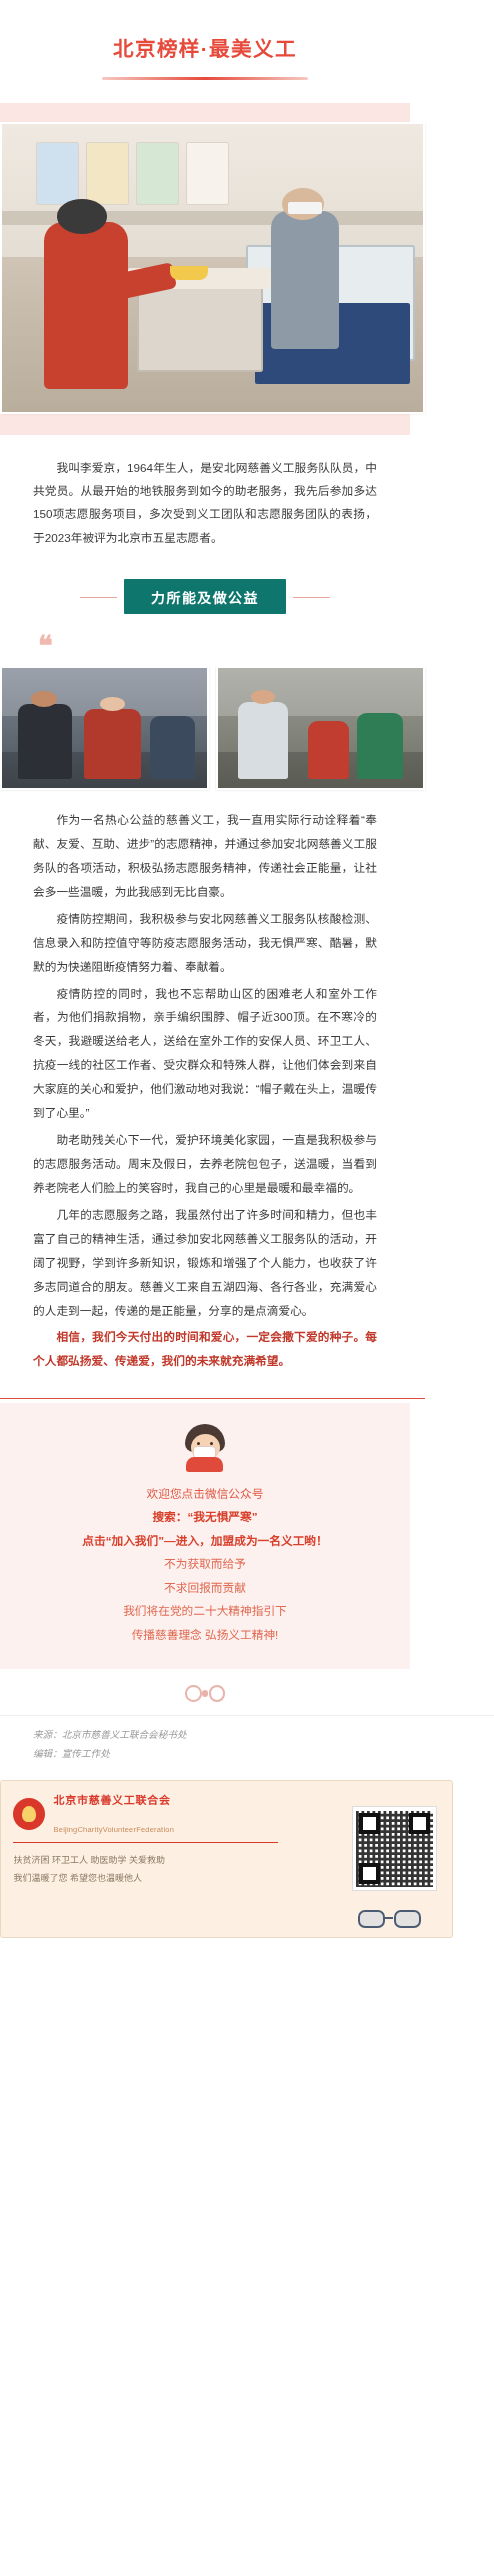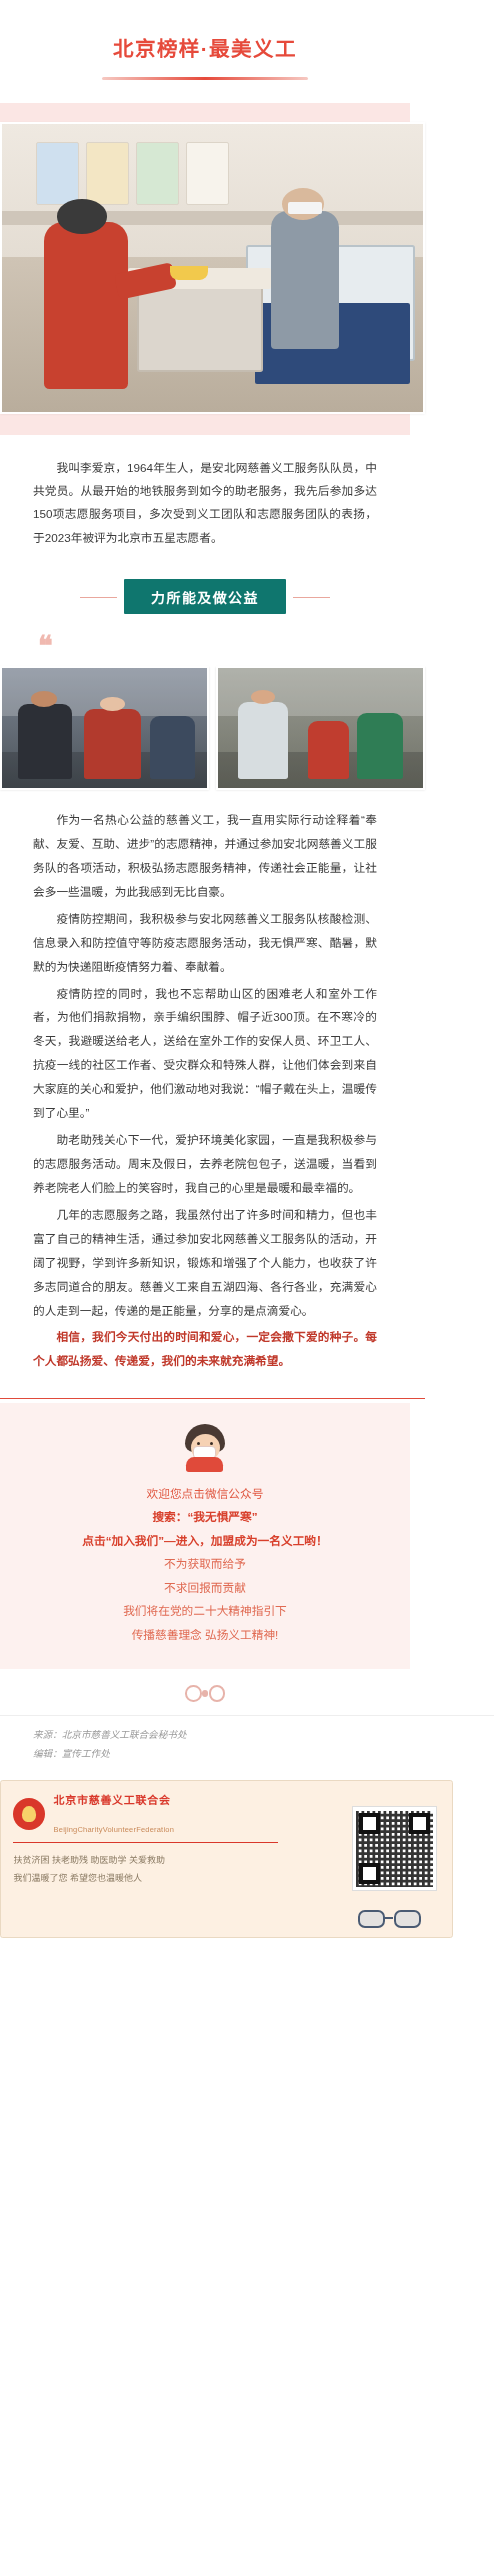--- a/index.html
+++ b/index.html
@@ -509,21 +509,21 @@
 
   <div class="bottom-card">
     <div class="bc-header">
       <div class="bc-logo"></div>
       <div class="bc-titles">
         <div class="bc-title-cn">北京市慈善义工联合会</div>
         <div class="bc-title-en">BeijingCharityVolunteerFederation</div>
       </div>
     </div>
     <div class="bc-underline"></div>
-    <div class="bc-sub">扶贫济困 扶老助残 助医助学 关爱救助</div>
+    <div class="bc-sub">扶贫济困 环卫工人 助医助学 关爱救助</div>
     <div class="bc-sub">我们温暖了您 希望您也温暖他人</div>
 
     <div class="bc-qr">
       <div class="qr-grid"></div>
       <div class="qr-corner tl"></div>
       <div class="qr-corner tr"></div>
       <div class="qr-corner bl"></div>
     </div>
 
     <div class="bc-glasses">

